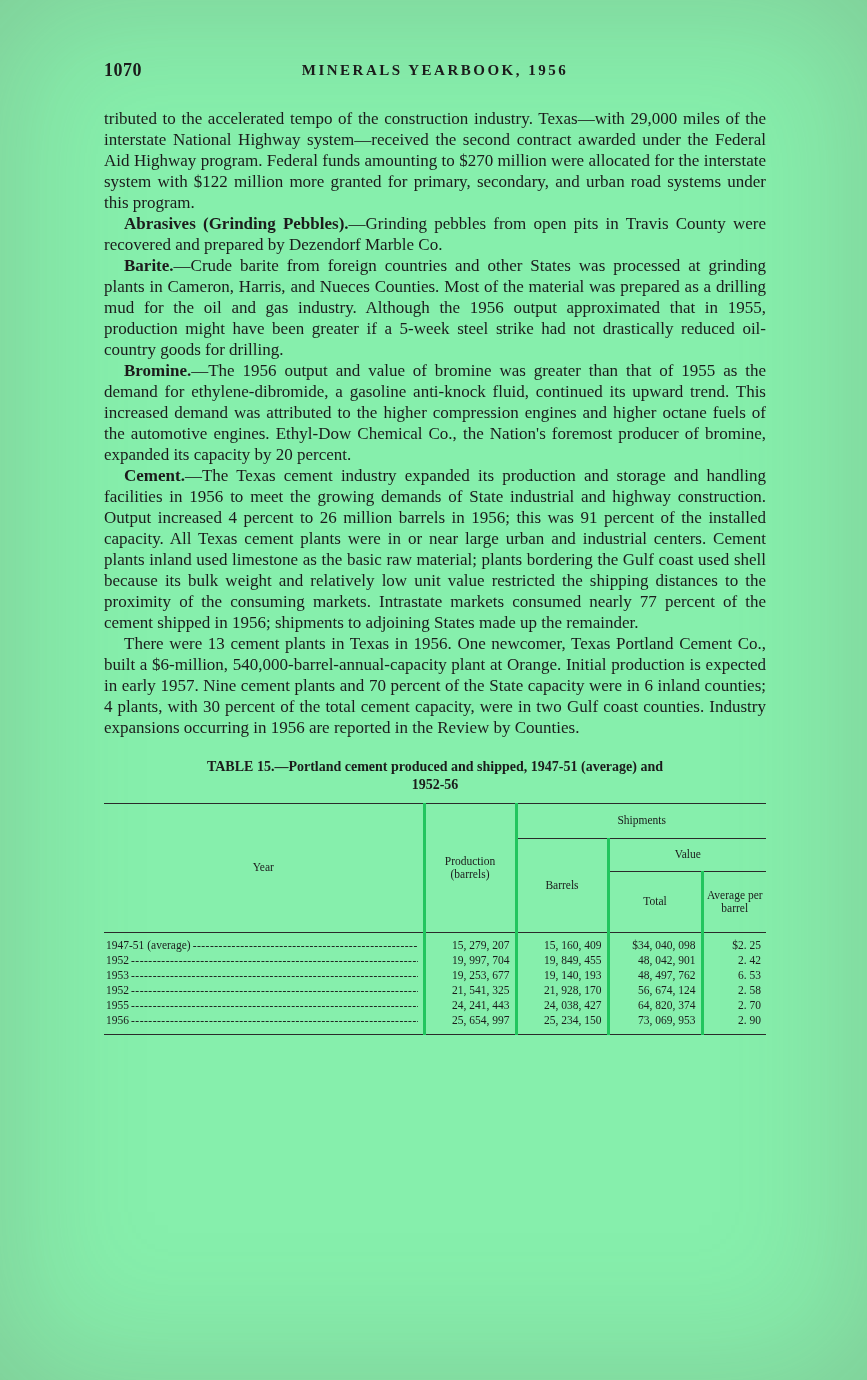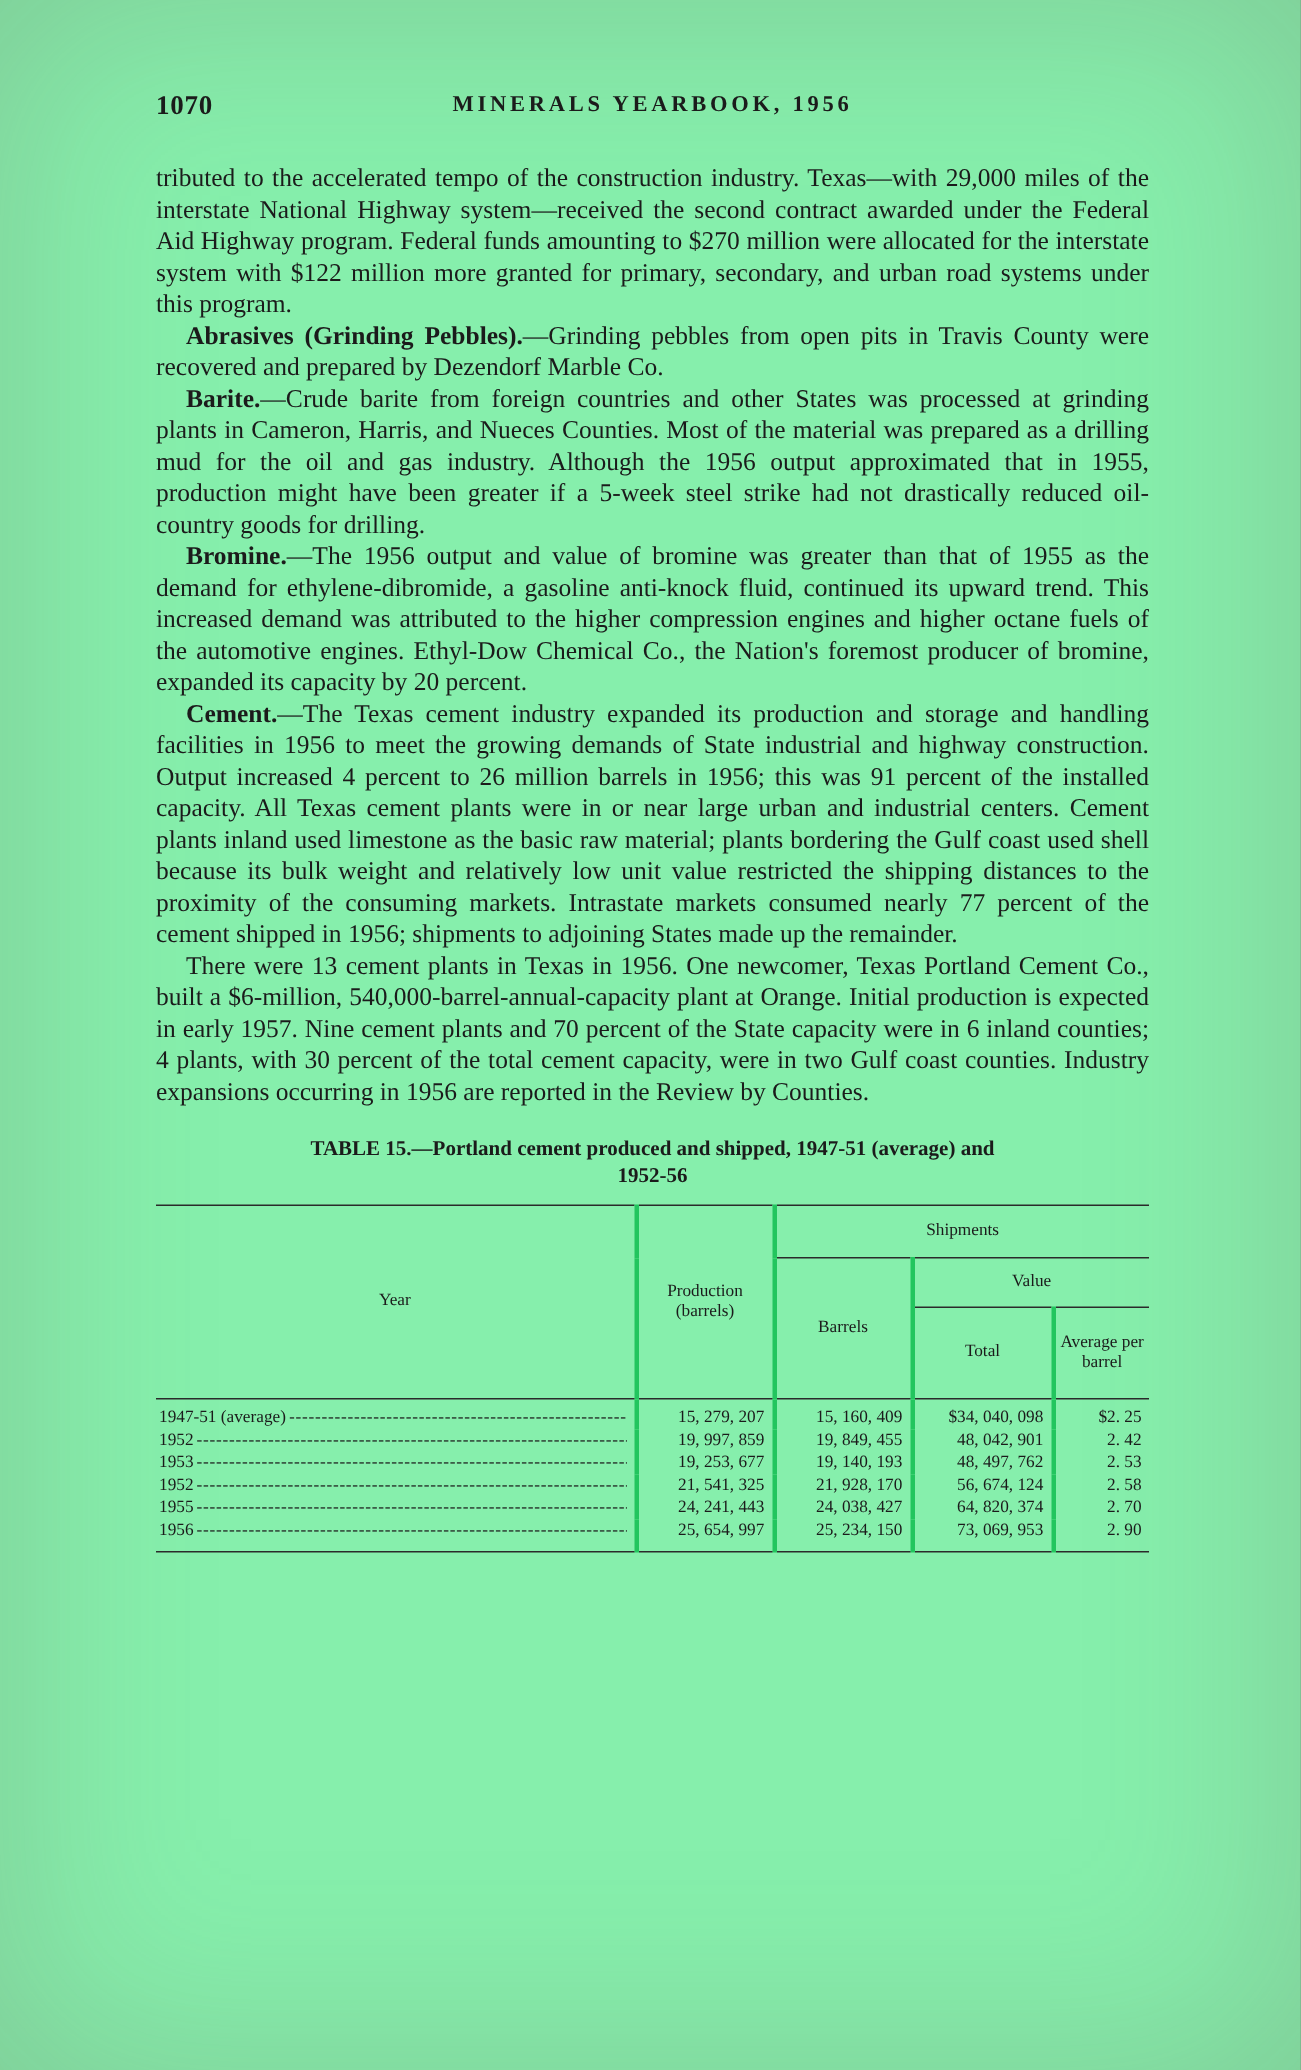--- a/index.html
+++ b/index.html
@@ -161,36 +161,36 @@
             <td class="v">$34, 040, 098</td>
             <td class="v">$2. 25</td>
           </tr>
           <tr>
             <td class="td-year">
                 <div class="yearline">
                   <span class="yl">1952</span>
                   <span class="leader"></span>
                 </div>
               </td>
-            <td class="v">19, 997, 859</td>
+            <td class="v">19, 997, 704</td>
             <td class="v">19, 849, 455</td>
             <td class="v">48, 042, 901</td>
             <td class="v">2. 42</td>
           </tr>
           <tr>
             <td class="td-year">
                 <div class="yearline">
                   <span class="yl">1953</span>
                   <span class="leader"></span>
                 </div>
               </td>
             <td class="v">19, 253, 677</td>
             <td class="v">19, 140, 193</td>
             <td class="v">48, 497, 762</td>
-            <td class="v">2. 53</td>
+            <td class="v">6. 53</td>
           </tr>
           <tr>
             <td class="td-year">
                 <div class="yearline">
                   <span class="yl">1952</span>
                   <span class="leader"></span>
                 </div>
               </td>
             <td class="v">21, 541, 325</td>
             <td class="v">21, 928, 170</td>

